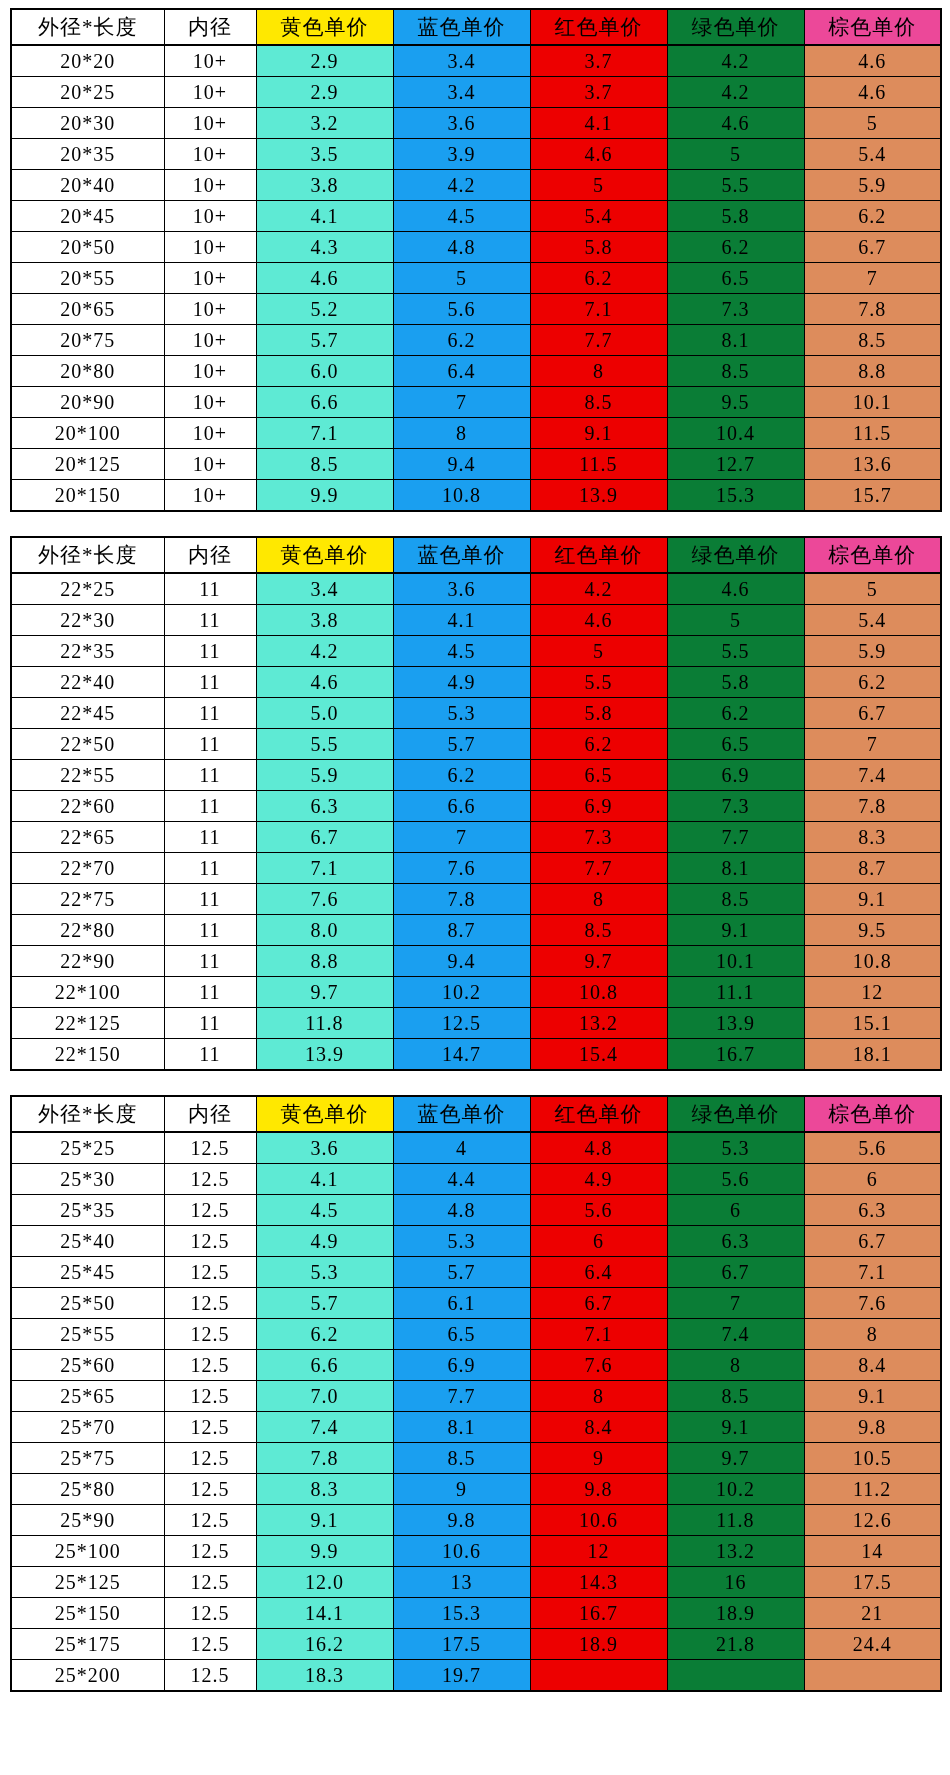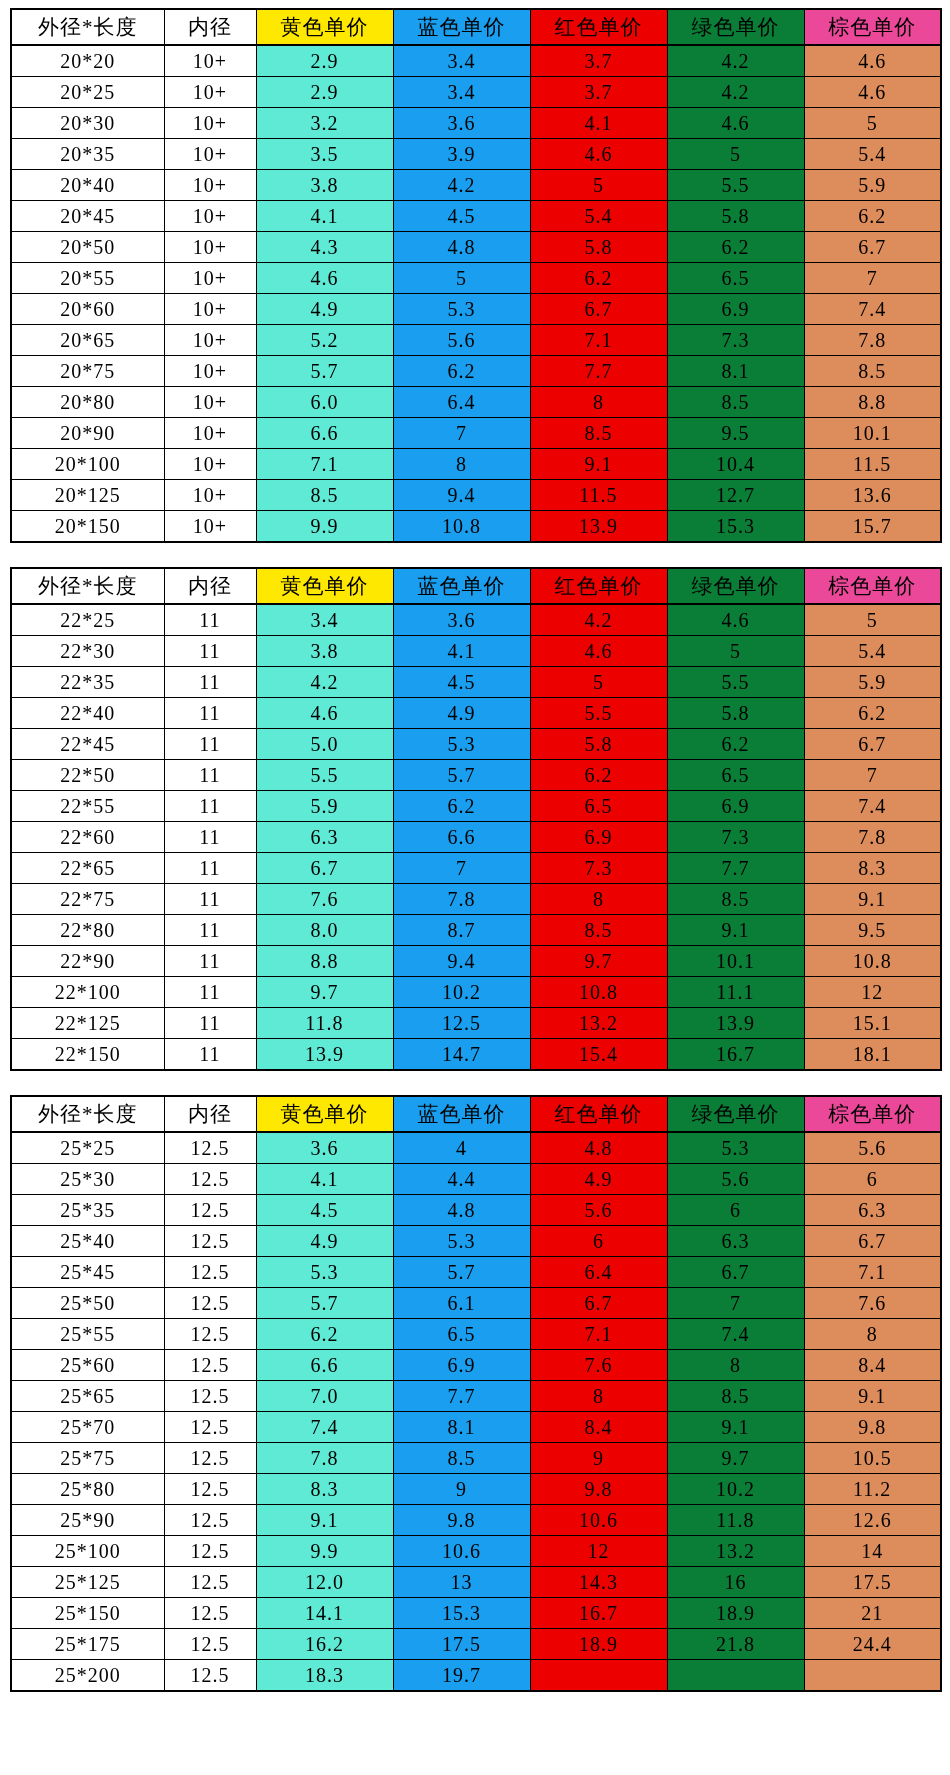--- a/index.html
+++ b/index.html
@@ -160,29 +160,20 @@
             <tr>
               <td class="c-plain">20*55</td>
               <td class="c-plain">10+</td>
               <td class="v-yellow">4.6</td>
               <td class="v-blue">5</td>
               <td class="v-red">6.2</td>
               <td class="v-green">6.5</td>
               <td class="v-brown">7</td>
             </tr>
             <tr>
-              <td class="c-plain">20*60</td>
-              <td class="c-plain">10+</td>
-              <td class="v-yellow">4.9</td>
-              <td class="v-blue">5.3</td>
-              <td class="v-red">6.7</td>
-              <td class="v-green">6.9</td>
-              <td class="v-brown">7.4</td>
-            </tr>
-            <tr>
               <td class="c-plain">20*65</td>
               <td class="c-plain">10+</td>
               <td class="v-yellow">5.2</td>
               <td class="v-blue">5.6</td>
               <td class="v-red">7.1</td>
               <td class="v-green">7.3</td>
               <td class="v-brown">7.8</td>
             </tr>
             <tr>
               <td class="c-plain">20*75</td>
@@ -337,20 +328,29 @@
             <tr>
               <td class="c-plain">22*65</td>
               <td class="c-plain">11</td>
               <td class="v-yellow">6.7</td>
               <td class="v-blue">7</td>
               <td class="v-red">7.3</td>
               <td class="v-green">7.7</td>
               <td class="v-brown">8.3</td>
             </tr>
             <tr>
+              <td class="c-plain">22*70</td>
+              <td class="c-plain">11</td>
+              <td class="v-yellow">7.1</td>
+              <td class="v-blue">7.6</td>
+              <td class="v-red">7.7</td>
+              <td class="v-green">8.1</td>
+              <td class="v-brown">8.7</td>
+            </tr>
+            <tr>
               <td class="c-plain">22*75</td>
               <td class="c-plain">11</td>
               <td class="v-yellow">7.6</td>
               <td class="v-blue">7.8</td>
               <td class="v-red">8</td>
               <td class="v-green">8.5</td>
               <td class="v-brown">9.1</td>
             </tr>
             <tr>
               <td class="c-plain">22*80</td>

